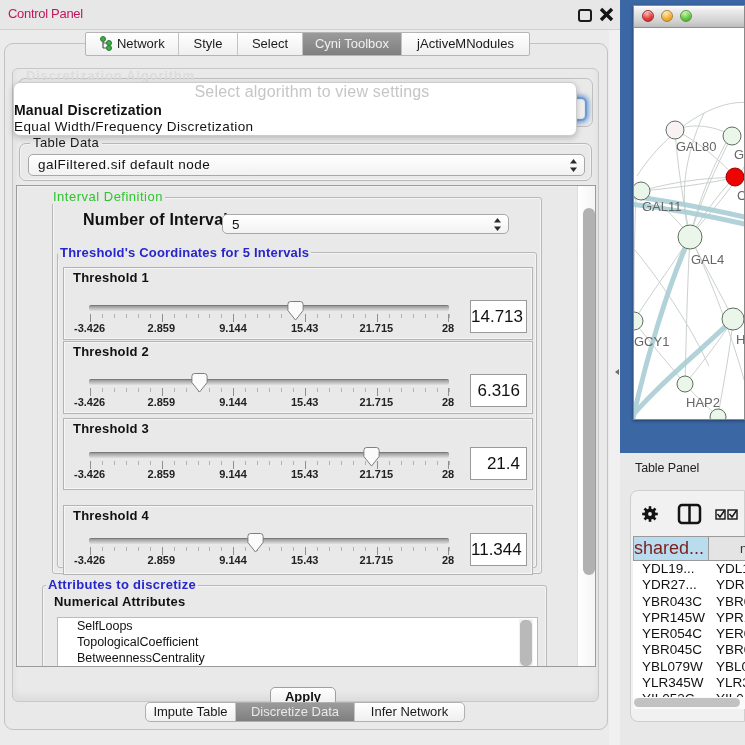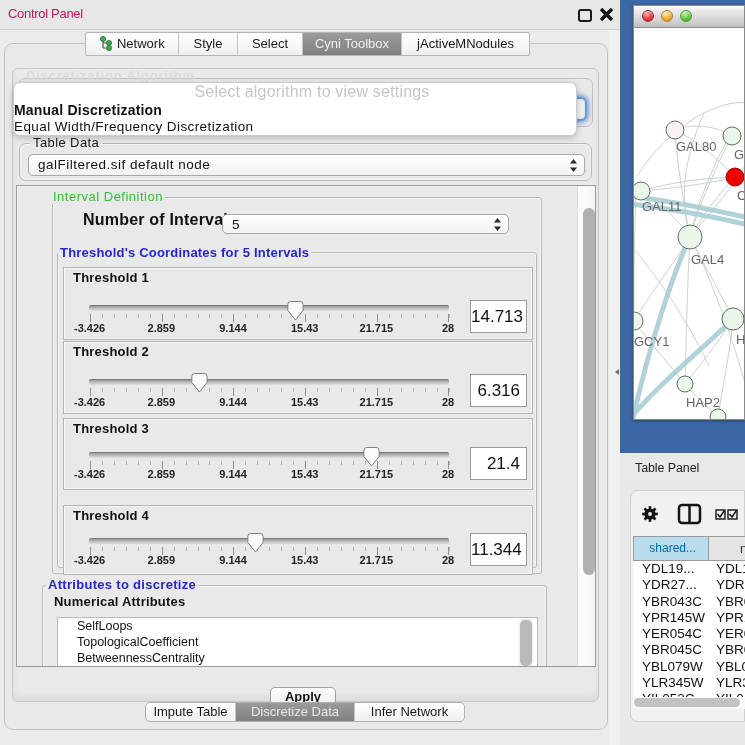--- a/index.html
+++ b/index.html
@@ -89,21 +89,21 @@
 #wintitle { position:absolute; left:0; top:0; width:100%; height:22px; background:linear-gradient(#ffffff,#ececec 20%,#d0d0d0 75%,#bdbdbd); border-bottom:1px solid #8f8f8f; }
 .light { position:absolute; top:4px; width:12px; height:12px; border-radius:50%; box-shadow:inset 0 1px 1px rgba(255,255,255,.7); }
 #netcontent { position:absolute; left:0; top:22px; width:110px; height:391px; overflow:hidden; }
 
 #tpheader { position:absolute; left:0; top:453px; width:125px; height:28px; background:#e9e9e9; }
 #tpheader .t { position:absolute; left:15px; top:8px; font-size:12.5px; letter-spacing:-0.1px; color:#222; }
 #tablearea { position:absolute; left:0; top:481px; width:125px; height:264px; background:#e8e8e8; }
 #tablecard { position:absolute; left:10px; top:9px; width:115px; height:232px; background:#f1f1f1; border:1px solid #cfcfcf; border-radius:8px 0 0 8px; }
 #tctoolbar { position:absolute; left:0; top:0; width:100%; height:45px; }
 #thead { position:absolute; left:2px; top:45px; width:113px; height:25px; }
-#thc1 { position:absolute; left:0; top:0; width:76px; height:25px; background:#b9ddee; border:1px solid #9a9a9a; font-size:12px; color:#0369a1; text-align:right; padding-right:12px; line-height:23px; }
+#thc1 { position:absolute; left:0; top:0; width:76px; height:25px; background:#b9ddee; border:1px solid #9a9a9a; font-size:18px; color:#7f1d1d; text-align:right; padding-right:12px; line-height:23px; }
 #thc2 { position:absolute; left:76px; top:0; width:37px; height:25px; background:#e4e4e4; border:1px solid #9a9a9a; border-left:none; font-size:13px; color:#333; padding-left:31px; line-height:23px; }
 #trows { position:absolute; left:2px; top:70px; width:113px; height:136px; background:#fff; font-size:13.5px; color:#111; overflow:hidden; }
 #trows .r { height:16.3px; line-height:16.3px; white-space:nowrap; }
 #trows .c1 { display:inline-block; width:83px; padding-left:9px; }
 #hsb { position:absolute; left:2px; top:206px; width:113px; height:12px; background:#fafafa; }
 #hsbthumb { position:absolute; left:1px; top:1px; width:106px; height:9px; background:#c2c2c2; border-radius:4.5px; }
 </style>
 </head>
 <body>
 

